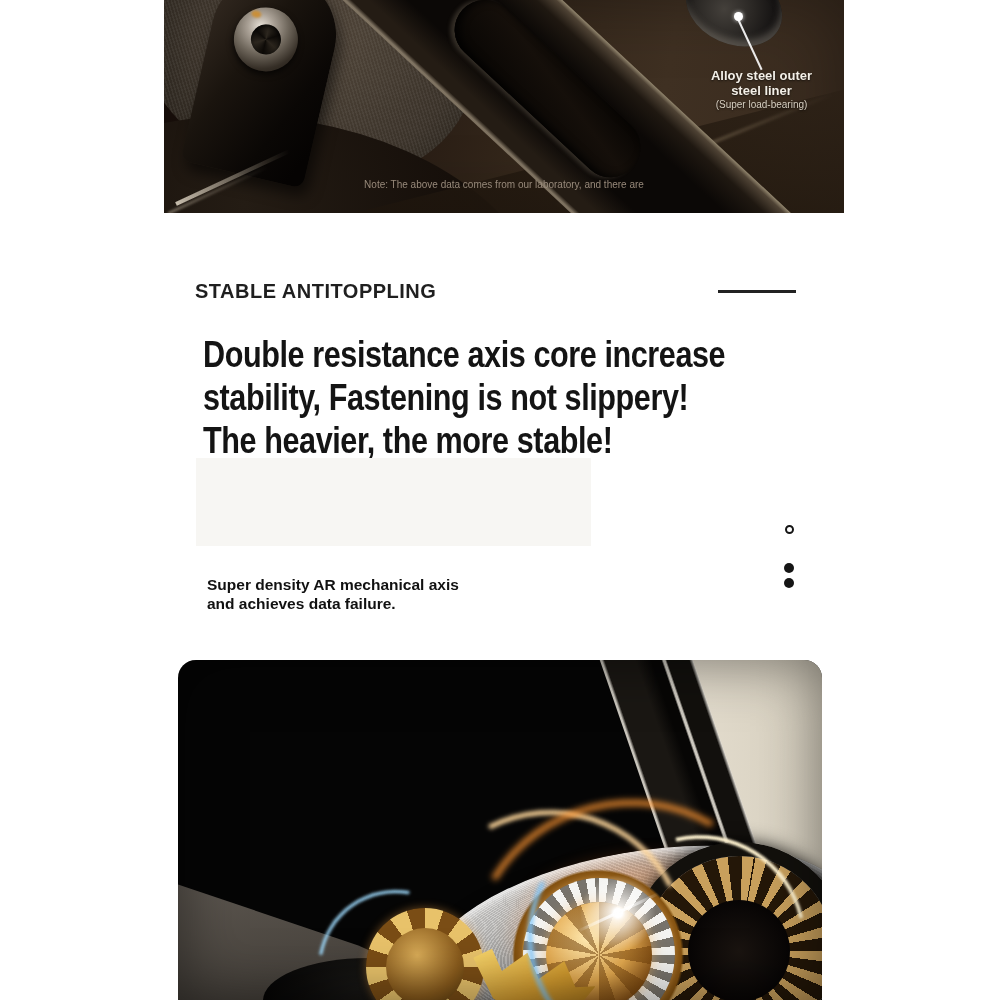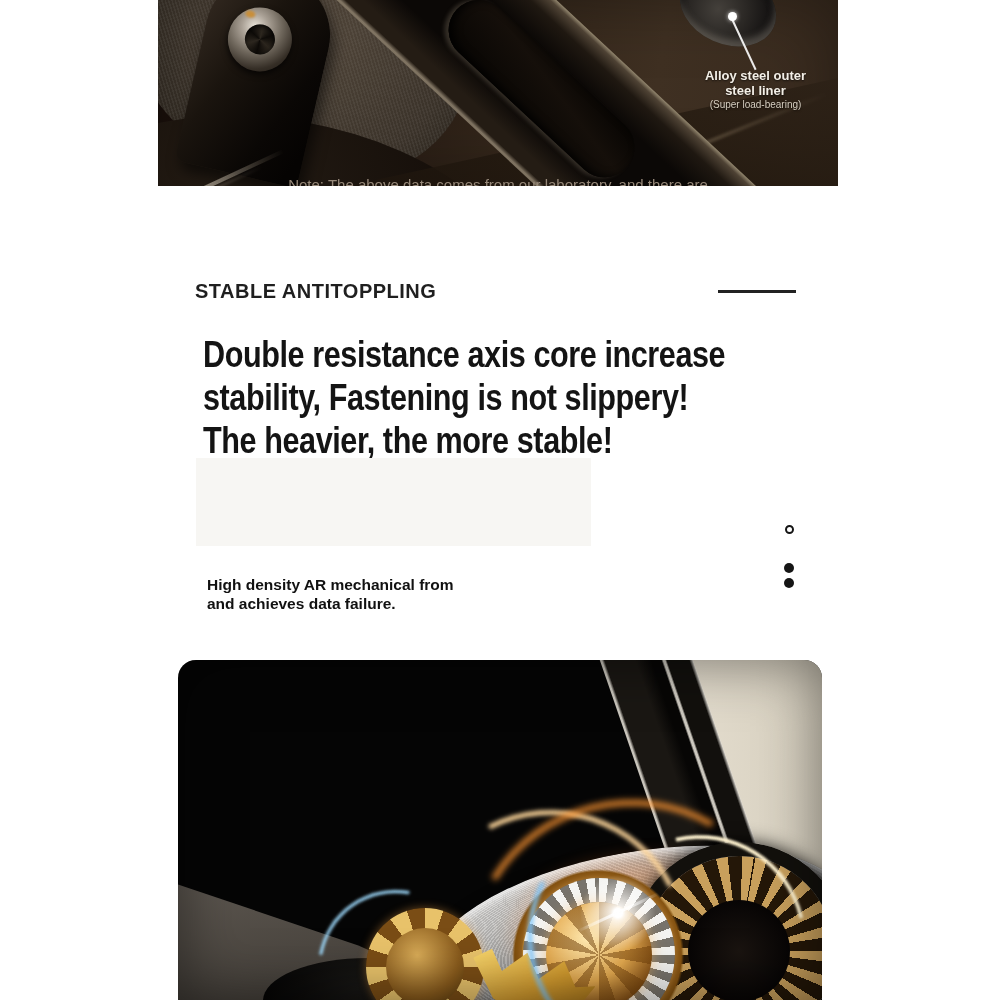--- a/index.html
+++ b/index.html
@@ -4,21 +4,21 @@
 <style>
   html,body{margin:0;padding:0;}
   body{
     width:1000px;height:1000px;position:relative;background:#ffffff;
     font-family:"Liberation Sans", sans-serif;overflow:hidden;
   }
   .abs{position:absolute;}
 
   
   .photo-top{
-    left:158px;top:0;width:680px;height:186px;overflow:hidden;
+    left:164px;top:0;width:680px;height:213px;overflow:hidden;
     background:linear-gradient(100deg,#190f0a 0%,#221711 28%,#33261a 52%,#3f3022 72%,#382a1e 100%);
     box-shadow:inset 0 0 70px rgba(0,0,0,.35);
   }
   .pt-disc{
     left:-30px;top:-95px;width:345px;height:275px;border-radius:50%;
     transform:rotate(18deg);
     background:
       repeating-linear-gradient(55deg,rgba(255,255,255,.05) 0 1.5px,transparent 1.5px 3.2px),
       radial-gradient(circle at 55% 45%,#51463a 0%,#3b332a 55%,#241f19 85%,#1a1511 100%);
   }
@@ -107,21 +107,21 @@
   .pt-label{
     left:495px;top:68px;width:205px;text-align:center;color:#f3efe7;
     font-weight:bold;font-size:13px;line-height:15px;
     text-shadow:0 1px 2px rgba(0,0,0,.6);
   }
   .pt-label-sub{
     font-weight:normal;font-size:10px;line-height:12px;color:#d6cec0;margin-top:1px;
   }
   .pt-note{
     left:0;top:178px;width:100%;text-align:center;color:#97897a;
-    font-size:15px;line-height:13px;
+    font-size:10px;line-height:13px;
   }
 
   
   .eyebrow{
     left:195px;top:280px;font-size:20px;font-weight:600;letter-spacing:.5px;color:#1f1f1f;
   }
   .divider{
     left:718px;top:290px;width:78px;height:3px;background:#222222;
   }
   .heading{
@@ -310,21 +310,21 @@
 
 <div class="abs heading">
   <div>Double resistance axis core increase</div>
   <div>stability, Fastening is not slippery!</div>
   <div>The heavier, the more stable!</div>
 </div>
 
 <div class="abs watermark-box"></div>
 
 <div class="abs body-copy">
-  <div>High density AR mechanical from</div>
+  <div>Super density AR mechanical axis</div>
   <div>and achieves data failure.</div>
 </div>
 
 <div class="abs dot-ring"></div>
 <div class="abs dot-fill1"></div>
 <div class="abs dot-fill2"></div>
 
 <div class="abs photo-bottom">
   <div class="abs pb-beige"></div>
   <div class="abs pb-darkband"></div>

